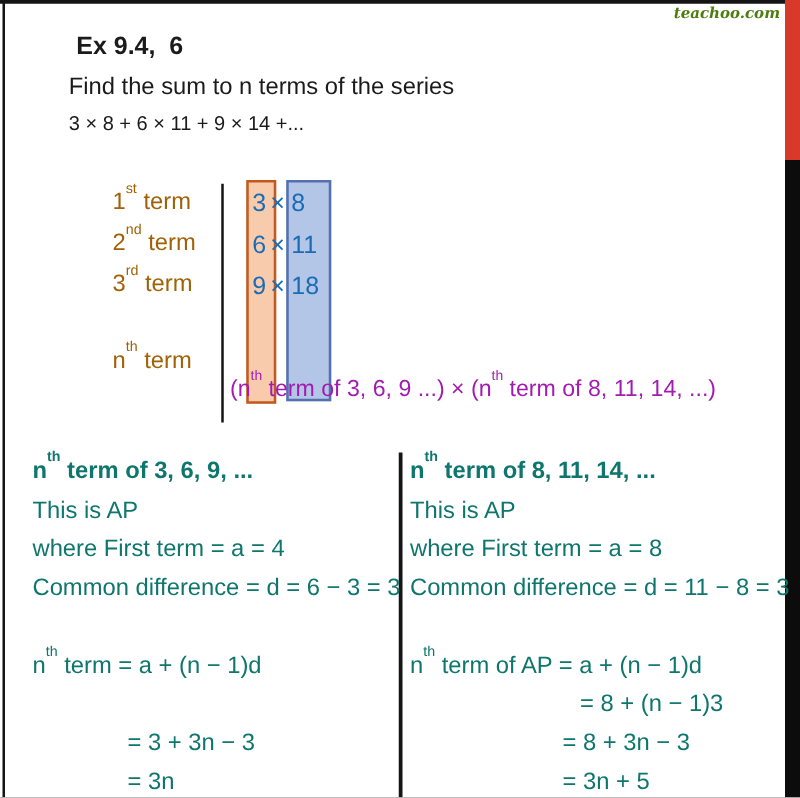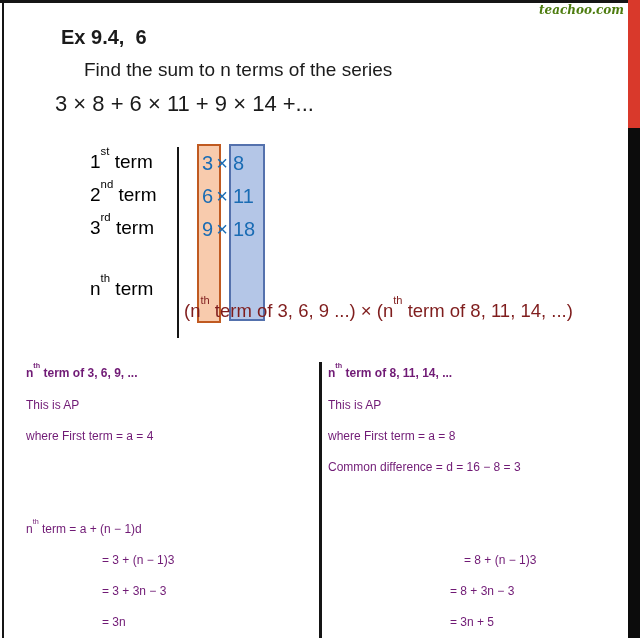--- a/index.html
+++ b/index.html
@@ -15,36 +15,36 @@
   
   .top-border{left:0;top:0;width:628px;height:3px;background:#151515;}
   .left-border{left:2px;top:0;width:2px;height:638px;background:#151515;}
   .bar{left:628px;width:12px;}
   .bar-red{top:0;height:128px;}
   .bar-black{top:128px;height:510px;background:#0c0c0c;}
   
   .logo{top:3px;right:16px;font-family:"DejaVu Serif","Liberation Serif",serif;
         font-style:italic;font-weight:bold;font-size:12px;color:#4d7c0f;}
   .title{left:61px;top:26px;font-size:20px;font-weight:bold;}
-  .problem1{left:55px;top:59px;font-size:19px;margin-left:29px;}
-  .problem2{left:55px;top:91px;font-size:22px;}
+  .problem1{left:55px;top:59px;font-size:19px;}
+  .problem2{left:55px;top:91px;font-size:16px;}
   
-  .term-label{left:90px;font-size:19px;color:#000000;}
+  .term-label{left:90px;font-size:19px;color:#a16207;}
   .vline1{left:177px;top:147px;width:2px;height:191px;background:#151515;}
   .vline2{left:319px;top:362px;width:3px;height:276px;background:#151515;}
   .hl-box{border-style:solid;border-width:2px;box-sizing:border-box;z-index:1;}
   .hl-orange{left:197px;top:144px;width:24px;height:179px;}
   .hl-blue{left:229px;top:144px;width:36px;height:177px;}
   .num-row{z-index:2;font-size:20px;color:#1a6cb4;}
   .f1{left:197px;width:16px;text-align:right;}
   .tx{left:213px;width:18px;text-align:center;}
   .f2{left:233px;}
-  .nth-expr{left:184px;top:300px;font-size:18.5px;color:#7f1d1d;z-index:2;}
+  .nth-expr{left:184px;top:300px;font-size:18.5px;color:#a21caf;z-index:2;}
   
-  .blue{color:#701a75;font-size:12px;}
+  .blue{color:#0f766e;font-size:19px;}
   .bold{font-weight:bold;}
   sup{font-size:60%;position:relative;top:-0.5em;line-height:0;}
 </style>
 </head>
 <body>
 
 <div id="page">
 
   <div class="abs top-border"></div>
   <div class="abs left-border"></div>
@@ -78,26 +78,27 @@
   <div class="abs num-row tx" style="top:218px">×</div>
   <div class="abs num-row f2" style="top:218px">18</div>
 
   <div class="abs nth-expr">(n<sup>th</sup> term of 3, 6, 9 ...) × (n<sup>th</sup> term of 8, 11, 14, ...)</div>
 
   <div class="abs vline2"></div>
 
   <div class="abs blue bold" style="left:26px;top:366px">n<sup>th</sup> term of 3, 6, 9, ...</div>
   <div class="abs blue" style="left:26px;top:398px">This is AP</div>
   <div class="abs blue" style="left:26px;top:429px">where First term = a = 4</div>
+  <div class="abs blue" style="left:26px;top:460px">Common difference = d = 6 − 3 = 3</div>
   <div class="abs blue" style="left:26px;top:522px">n<sup>th</sup> term = a + (n − 1)d</div>
-  <div class="abs blue" style="left:102px;top:553px">= 3 + (n − 1)3</div>
   <div class="abs blue" style="left:102px;top:584px">= 3 + 3n − 3</div>
   <div class="abs blue" style="left:102px;top:615px">= 3n</div>
 
   <div class="abs blue bold" style="left:328px;top:366px">n<sup>th</sup> term of 8, 11, 14, ...</div>
   <div class="abs blue" style="left:328px;top:398px">This is AP</div>
   <div class="abs blue" style="left:328px;top:429px">where First term = a = 8</div>
-  <div class="abs blue" style="left:328px;top:460px">Common difference = d = 16 − 8 = 3</div>
+  <div class="abs blue" style="left:328px;top:460px">Common difference = d = 11 − 8 = 3</div>
+  <div class="abs blue" style="left:328px;top:522px">n<sup>th</sup> term of AP = a + (n − 1)d</div>
   <div class="abs blue" style="left:464px;top:553px">= 8 + (n − 1)3</div>
   <div class="abs blue" style="left:450px;top:584px">= 8 + 3n − 3</div>
   <div class="abs blue" style="left:450px;top:615px">= 3n + 5</div>
 
 </div>
 
 </body></html>

